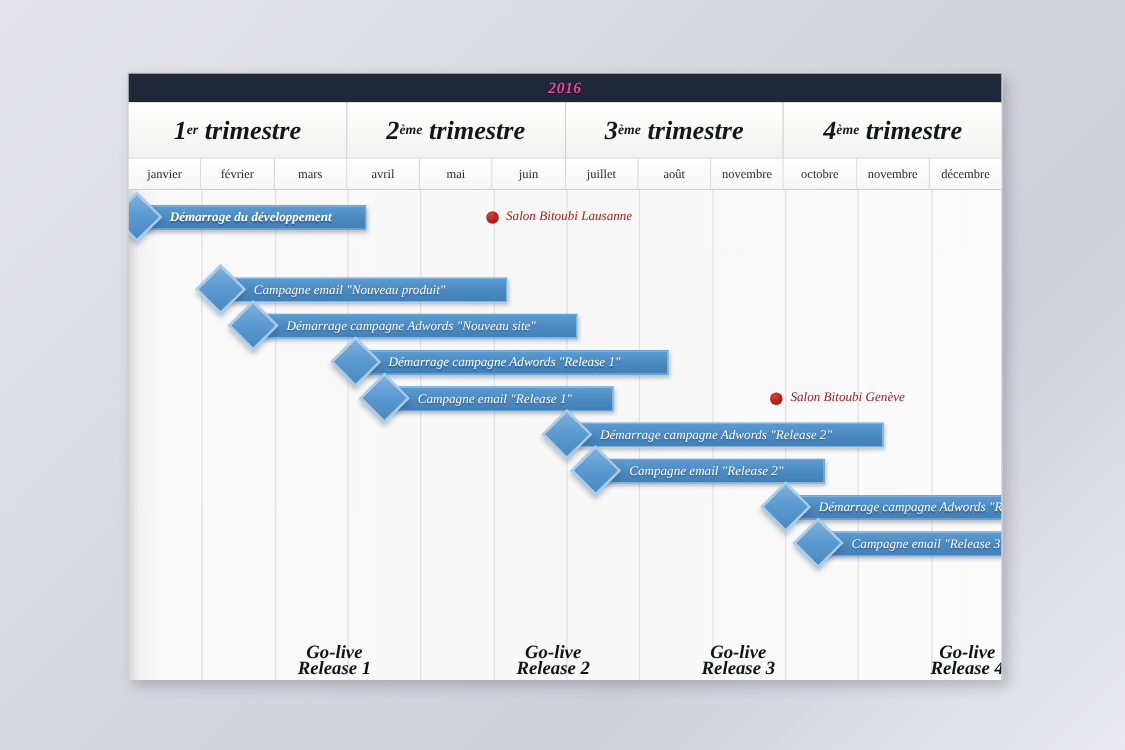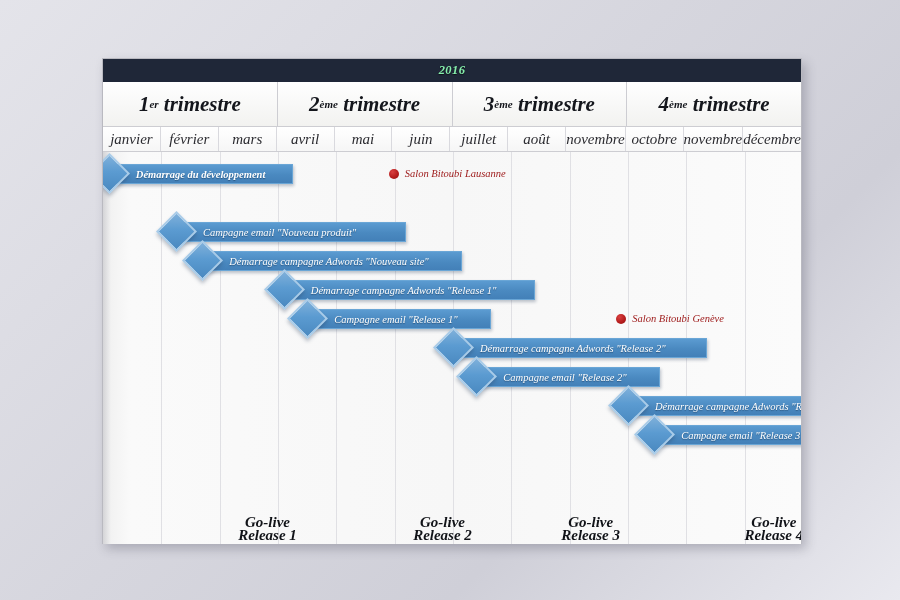--- a/index.html
+++ b/index.html
@@ -21,21 +21,21 @@
     background: #fbfbfb;
     border: 1px solid #b9b9c0;
     box-shadow: 4px 5px 10px rgba(60,60,80,0.28);
   }
 
   
   #year-band {
     position: absolute; left: 0; top: 0;
     width: 100%; height: 23px;
     background: #1f2738;
-    color: #86efac;
+    color: #ec4899;
     display: flex; align-items: center; justify-content: center;
     font-style: italic; font-weight: bold; font-size: 12.5px;
     letter-spacing: 0.4px;
     text-shadow: 0 1px 1px rgba(0,0,0,0.6);
   }
 
   
   #quarter-row {
     position: absolute; left: 0; top: 23px;
     width: 100%; height: 45px;
@@ -60,21 +60,21 @@
     position: absolute; left: 0; top: 68px;
     width: 100%; height: 25px;
     display: flex;
     background: #fdfdfd;
     border-bottom: 1px solid #cdcdd2;
   }
   .month-cell {
     flex: 1 1 0;
     display: flex; align-items: center; justify-content: center;
     border-right: 1px solid #d9d9de;
-    font-style: italic; font-size: 15px;
+    font-size: 10px;
     color: #2b2b30;
     background: linear-gradient(180deg,#ffffff 0%, #f6f6f6 100%);
     white-space: nowrap;
   }
   .month-cell:last-child { border-right: none; }
 
   
   #plot {
     position: absolute; left: 0; top: 93px;
     width: 100%; height: 392px;

